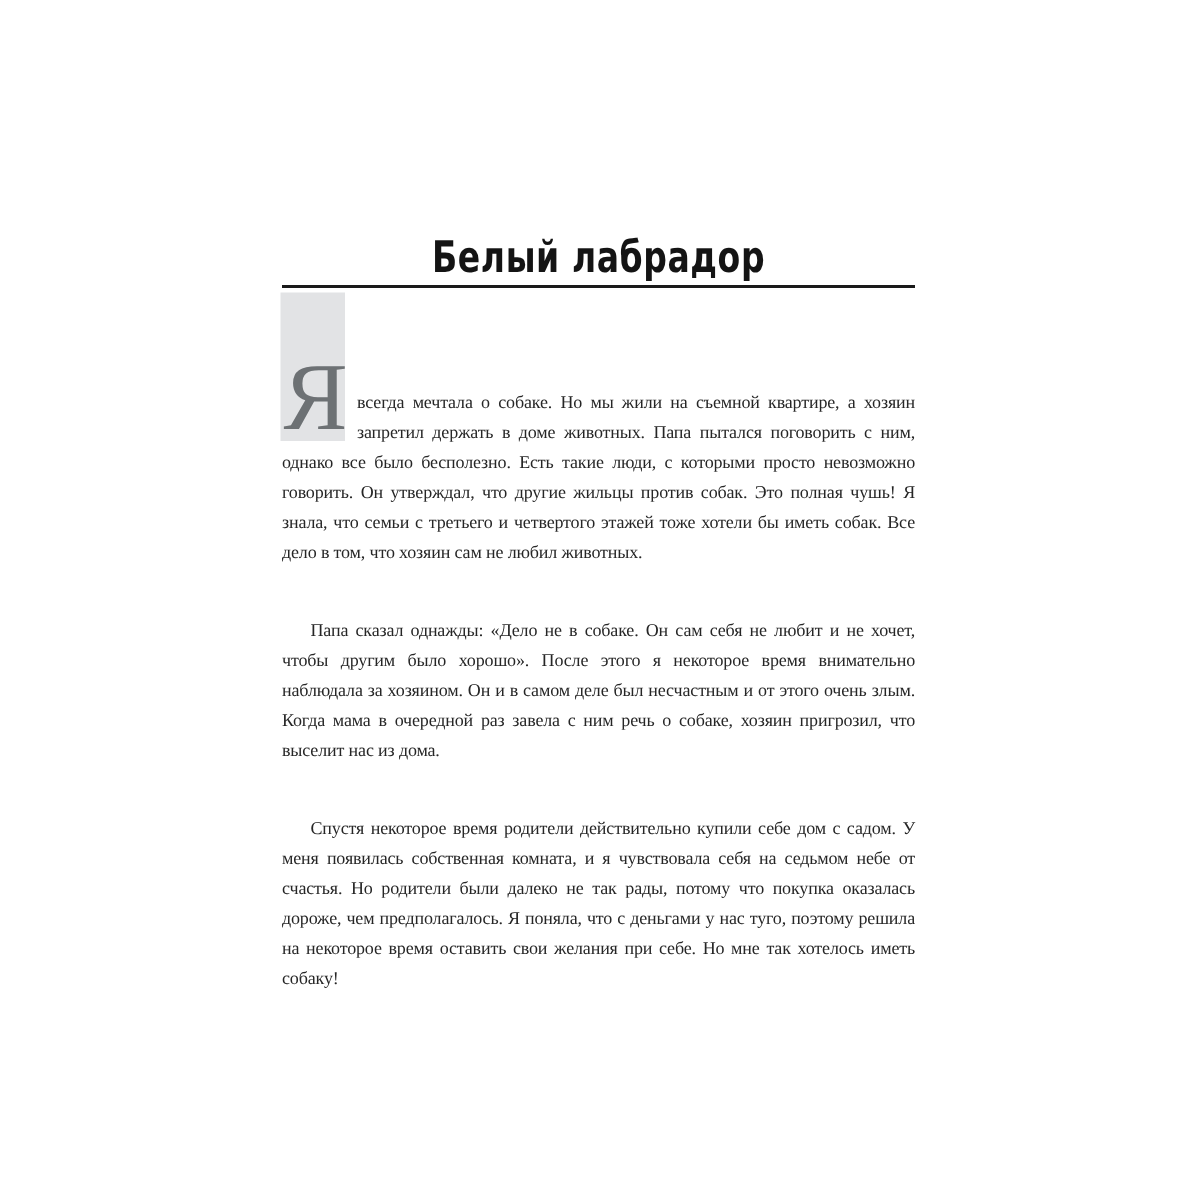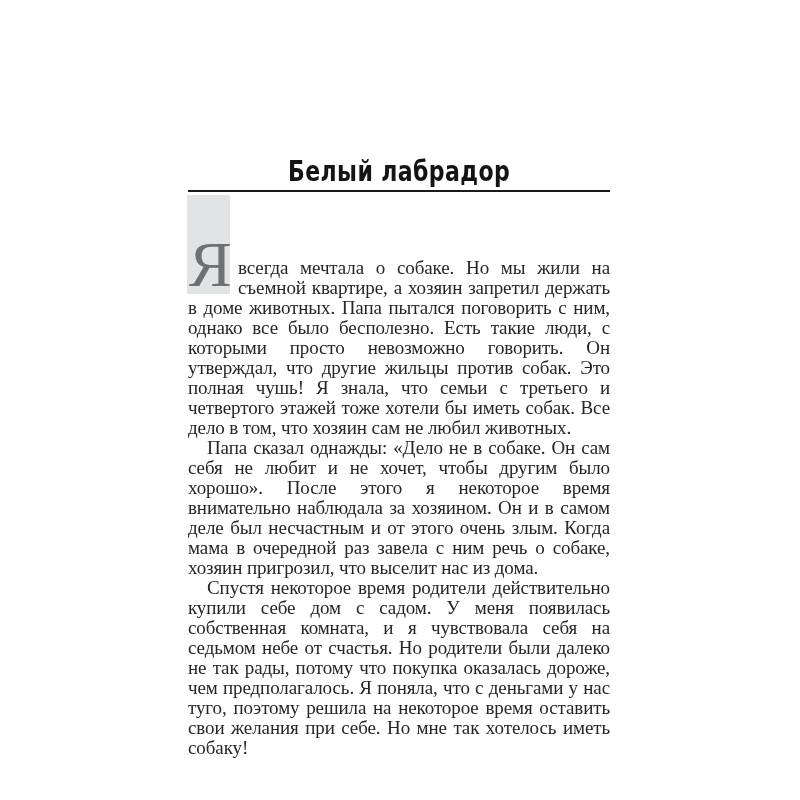--- a/index.html
+++ b/index.html
@@ -32,25 +32,25 @@
     position:absolute;left:187px;top:195px;width:43px;height:99px;
     background:var(--dropcap-bg);
   }
   .dropcap{
     position:absolute;left:2px;bottom:-3px;
     font-family:"Liberation Serif",serif;font-size:64px;line-height:64px;
     color:var(--dropcap-ink);
   }
   .body-text{
     position:absolute;left:188px;top:258px;width:422px;
-    font-size:19px;line-height:20px;color:var(--ink-body);
+    font-size:12px;line-height:20px;color:var(--ink-body);
     letter-spacing:-0.1px;
   }
   .para{margin:0;text-align:justify;}
-  .para.indent{text-indent:19px;}
+  .para.indent{text-indent:19px;margin-top:32px;}
   .dc-spacer{float:left;width:50px;height:40px;}
 </style>
 </head>
 <body>
 
 <div class="page">
 
   <h1 class="title"><span class="title-inner">Белый лабрадор</span></h1>
 
   <div class="rule"></div>

